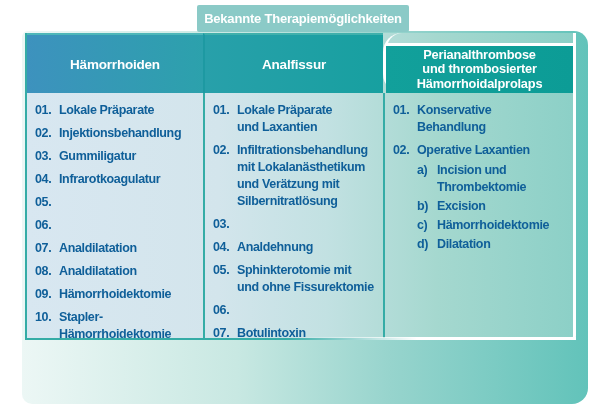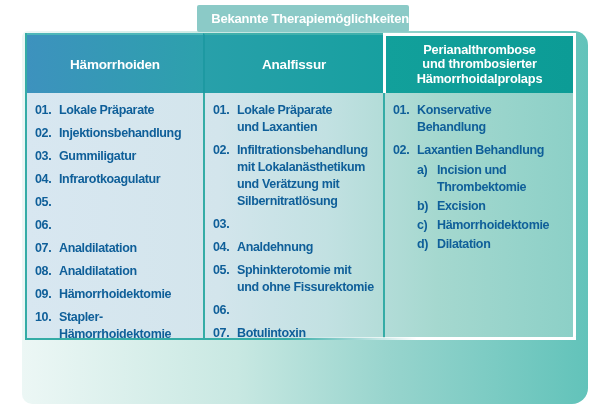--- a/index.html
+++ b/index.html
@@ -9,42 +9,42 @@
   }
   .container{
     position:absolute;left:22px;top:31px;width:566px;height:373px;box-sizing:border-box;
     border-radius:6px 14px 16px 10px;
     background:linear-gradient(90deg,#ECF7F5 0%,#C8E8E2 38%,#97D4CD 65%,#62C3BA 100%);
     padding:2px 12px 15px 3px;
   }
   .title-banner{
     position:absolute;left:197px;top:5px;width:212px;height:27px;z-index:3;
     background:#8BCAC7;border-radius:2px;
-    display:flex;align-items:center;justify-content:flex-end;
+    display:flex;align-items:center;justify-content:center;
     color:#ffffff;font-weight:bold;font-size:13px;letter-spacing:-0.2px;white-space:nowrap;
   }
   .table{
     position:relative;display:grid;box-sizing:border-box;
     grid-template-columns:176px 180px 1fr;grid-template-rows:60px 1fr;
     width:551px;height:307px;
     border-left:2px solid #35ACA6;border-bottom:2px solid #35ACA6;border-right:3px solid #ffffff;
     border-radius:0 0 4px 0;
     background:linear-gradient(90deg,#D8E7F1 0%,#D3E5EC 35%,#C2E1E2 55%,#A5D8CF 75%,#8CD0C7 100%);
   }
   
   .table::after{
     content:'';position:absolute;bottom:-2px;right:-3px;width:290px;height:3px;
     background:linear-gradient(90deg,rgba(255,255,255,0),#ffffff 45%);
     pointer-events:none;
   }
   .hcell{display:flex;align-items:center;justify-content:center;box-sizing:border-box;}
   .hcell1{grid-column:1;grid-row:1;background:linear-gradient(90deg,#3D92BE,#2CA1AC);border-top:2px solid #4DB7B9;}
   .hcell2{grid-column:2;grid-row:1;background:linear-gradient(90deg,#28A0AA,#17A0A0);
           border-top:2px solid #3FB0AC;border-left:2px solid #1D99A2;}
-  .hcell3{grid-column:3;grid-row:1;display:flex;box-sizing:border-box;border-left:3px solid #ffffff;}
+  .hcell3{grid-column:3;grid-row:1;display:flex;flex-direction:column;box-sizing:border-box;border-left:3px solid #ffffff;border-radius:19px;}
   .hcell3 .spacer{height:10px;}
   .hcell3 .hbox{
     flex:1;background:linear-gradient(90deg,#12A09B,#0C9C96);border-top:3px solid #ffffff;
     display:flex;align-items:center;justify-content:center;text-align:center;box-sizing:border-box;
   }
   .header-label{color:#ffffff;font-weight:bold;font-size:13.5px;letter-spacing:-0.2px;}
   .hbox .header-label{font-size:12.8px;line-height:14.5px;white-space:pre-line;}
   .bcell{grid-row:2;box-sizing:border-box;padding:9px 4px 0 8px;overflow:hidden;}
   .bcell1{grid-column:1;}
   .bcell2{grid-column:2;border-left:2px solid #35ACA6;}
@@ -191,21 +191,21 @@
           <div class="item">
             <span class="num">01.</span>
             <div class="txtwrap">
               <span class="txt">Konservative
 Behandlung</span>
             </div>
           </div>
           <div class="item">
             <span class="num">02.</span>
             <div class="txtwrap">
-              <span class="txt">Laxantien Behandlung</span>
+              <span class="txt">Operative Laxantien</span>
               <div class="sublist">
                 <div class="sub">
                   <span class="num">a)</span>
                   <div class="txtwrap">
                     <span class="txt">Incision und
 Thrombektomie</span>
                   </div>
                 </div>
                 <div class="sub">
                   <span class="num">b)</span>

